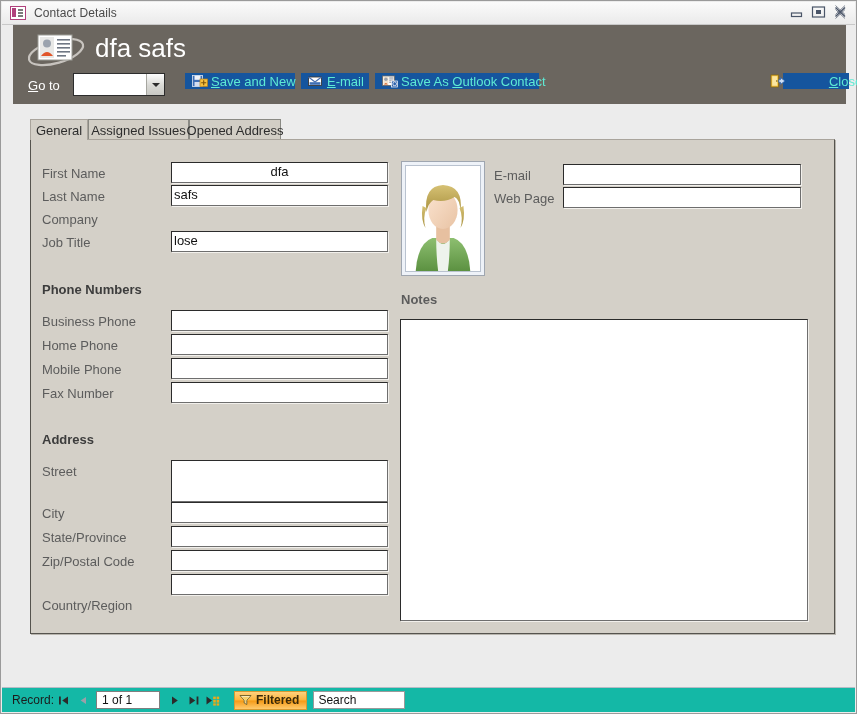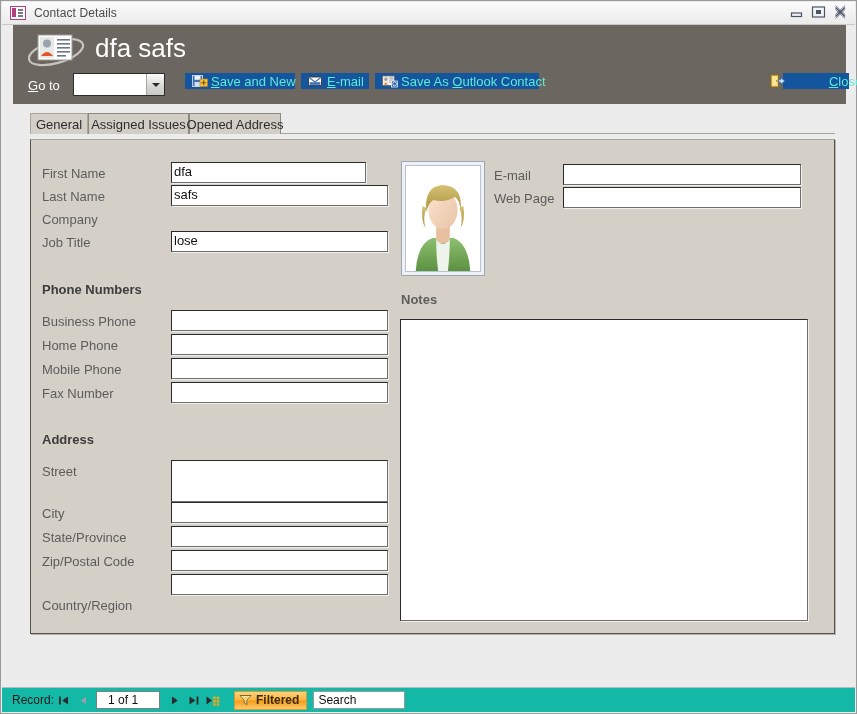--- a/index.html
+++ b/index.html
@@ -170,21 +170,21 @@
   #detail-area {
     position: absolute;
     left: 12px; top: 103px;
     width: 833px; height: 573px;
     background: #ececec;
   }
 
   
   #tab-strip {
     position: absolute;
-    left: 29px; top: 112px;
+    left: 29px; top: 118px;
     width: 805px; height: 21px;
   }
   .tab {
     position: absolute;
     top: 0;
     height: 21px;
     box-sizing: border-box;
     font-size: 13px;
     color: #2d2d2d;
     display: flex;
@@ -304,21 +304,21 @@
   #rec-box {
     width: 64px; height: 18px;
     margin: 0 4px;
     background: #ffffff;
     border: 1px solid #7f7f7f;
     box-sizing: border-box;
     font-size: 12px;
     color: #111111;
     display: flex;
     align-items: center;
-    padding-left: 11px;
+    padding-left: 5px;
     flex: none;
   }
   #filter-btn {
     margin-left: 13px;
     height: 19px;
     padding: 0 7px 0 4px;
     background: linear-gradient(to bottom, #ffd27f 0%, #fdb43c 48%, #f59a16 52%, #ffcb6e 100%);
     border: 1px solid #d79a30;
     box-sizing: border-box;
     display: flex;
@@ -465,21 +465,21 @@
   <div id="tab-strip">
     <div class="tab active" id="tab-general">General</div>
     <div class="tab" id="tab-assigned">Assigned Issues</div>
     <div class="tab" id="tab-opened">Opened Address</div>
     <div id="tab-filler"></div>
   </div>
 
   <div id="tab-page">
 
     <div class="fld-label" style="left:11px; top:26px;">First Name</div>
-    <div class="txtbox" style="left:140px; top:22px; width:195px; height:21px;">dfa</div>
+    <div class="txtbox" style="left:140px; top:22px; width:217px; height:21px;text-align:center;">dfa</div>
 
     <div class="fld-label" style="left:11px; top:49px;">Last Name</div>
     <div class="txtbox" style="left:140px; top:45px; width:217px; height:21px;">safs</div>
 
     <div class="fld-label" style="left:11px; top:72px;">Company</div>
 
     <div class="fld-label" style="left:11px; top:95px;">Job Title</div>
     <div class="txtbox" style="left:140px; top:91px; width:217px; height:21px;">lose</div>
 
     <div class="sec-head" style="left:11px; top:142px;">Phone Numbers</div>

